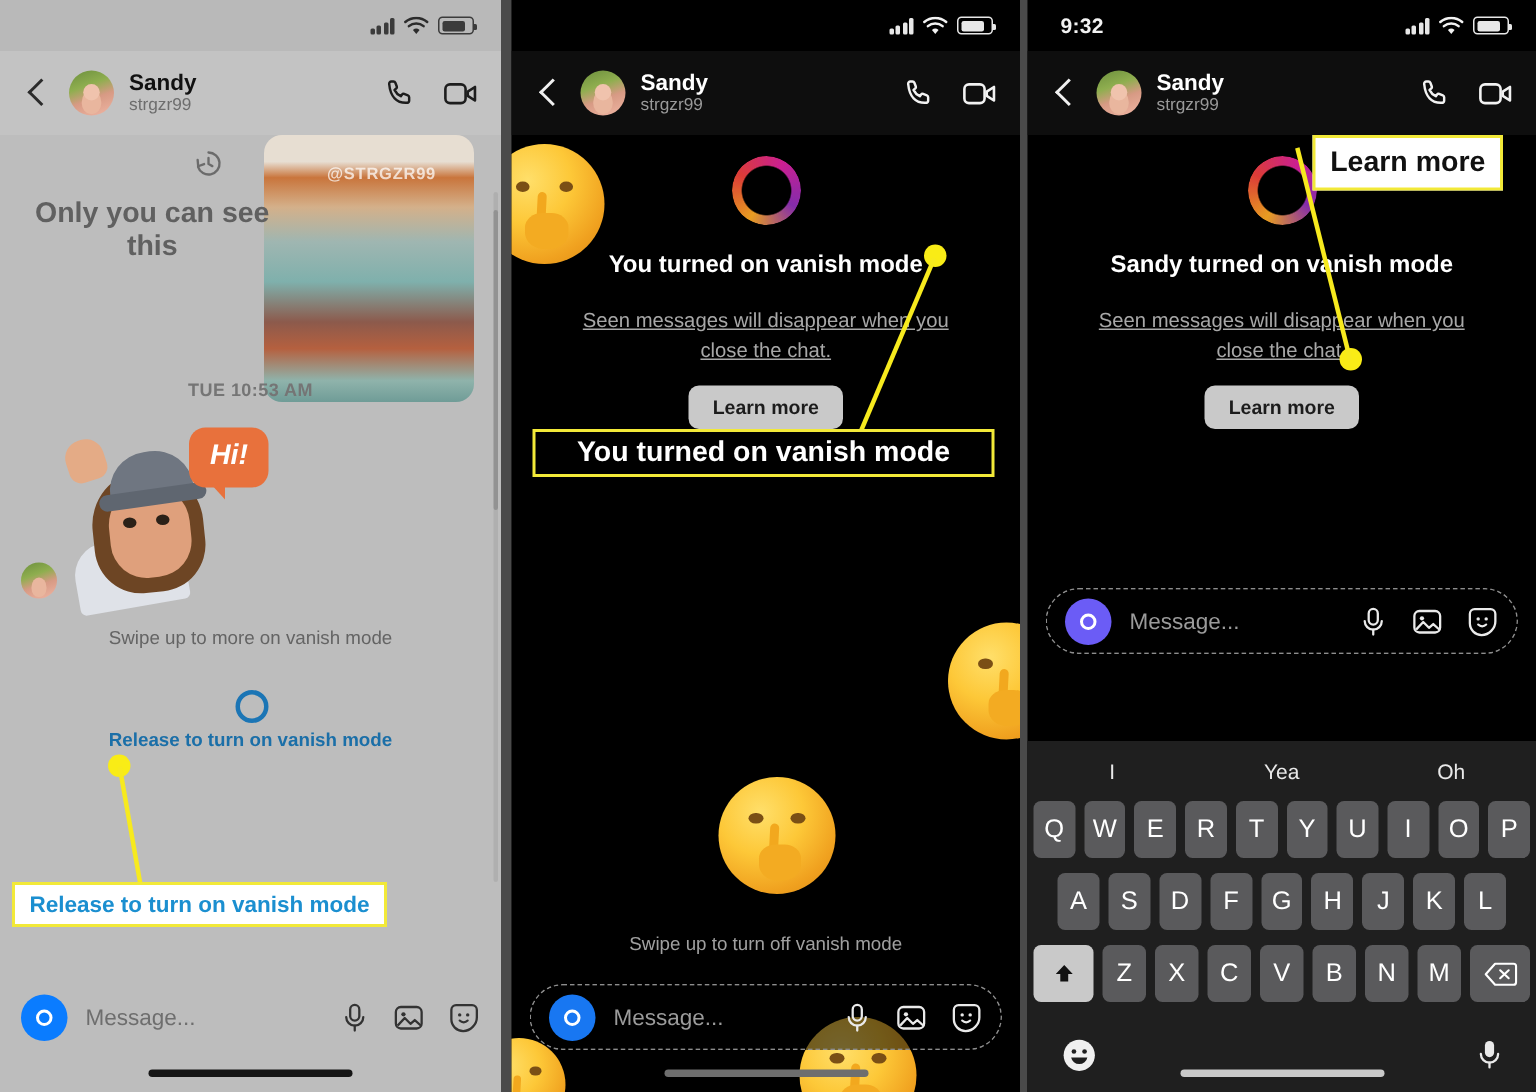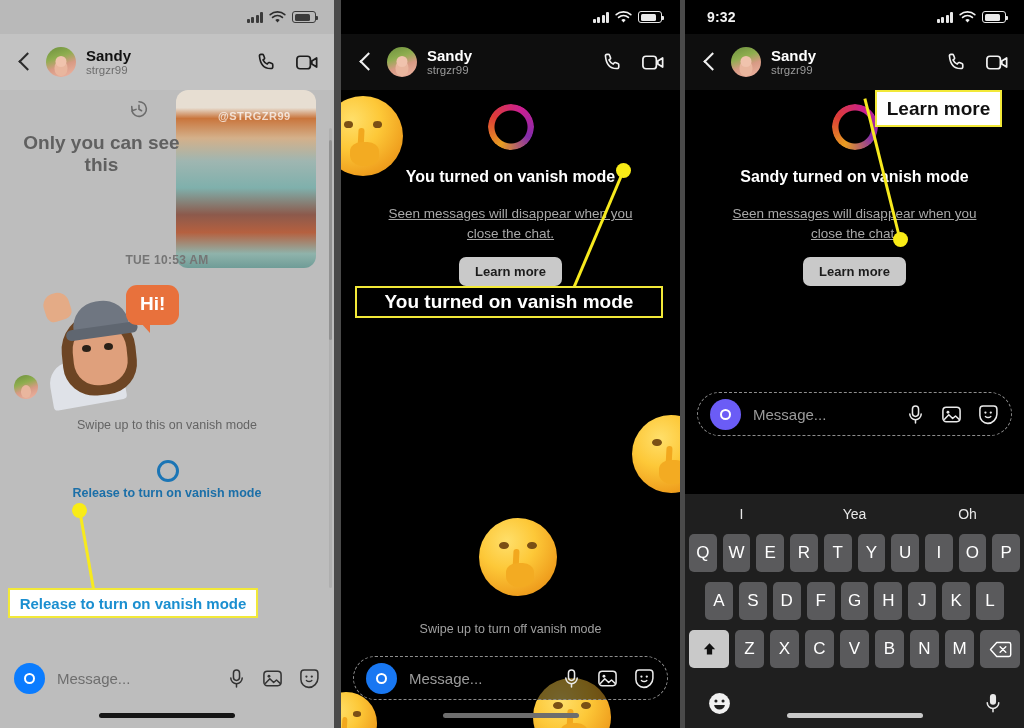--- a/index.html
+++ b/index.html
@@ -132,21 +132,21 @@
     background:#dfa07c; border-radius: 27px 27px 24px 24px; z-index:3; transform: rotate(-6deg); }
   .av-eye { position:absolute; width: 9px; height: 7px; background:#2b2118; border-radius:50%; z-index:5; }
   .av-eye.l { left: 40px; top: 58px; }
   .av-eye.r { left: 62px; top: 56px; }
   .av-body { position:absolute; left: 8px; bottom: 0; width: 74px; height: 46px;
     background:#dfe2e8; border-radius: 22px 26px 4px 4px; transform: rotate(-10deg); z-index:1; }
   .av-hand { position:absolute; left: 2px; top: 6px; width: 26px; height: 28px;
     background:#e4ab86; border-radius: 12px 12px 8px 8px; z-index:1; transform: rotate(-18deg); }
   .hi-bubble {
     position:absolute; left: 114px; top: 0px; background:#e8713c; color:#fff;
-    font-size: 19px; font-weight: bold; padding: 8px 14px 10px; border-radius: 11px; z-index:6;
+    font-size: 19px; font-weight: bold; padding: 8px 14px 10px; border-radius: 11px; z-index:6;font-style:italic;
   }
   .hi-bubble::after { content:""; position:absolute; left: 14px; bottom:-8px; width:0;height:0;
     border-left: 10px solid transparent; border-right: 0 solid transparent; border-top: 11px solid #e8713c; }
   .swipe-hint-1 {
     position:absolute; top: 328px; left:0; width: 334px; text-align:center;
     font-size: 12.5px; color: #646464;
   }
   .ring-plain {
     position:absolute; top: 370px; left: 157px; width: 22px; height: 22px;
     border: 3px solid #1b75b5; border-radius: 50%;
@@ -313,21 +313,21 @@
           <div class="av-body"></div>
           <div class="av-hair"></div>
           <div class="av-face"></div>
           <div class="av-hat"></div>
           <div class="av-eye l"></div>
           <div class="av-eye r"></div>
         </div>
         <div class="hi-bubble">Hi!</div>
       </div>
 
-      <div class="swipe-hint-1">Swipe up to this on vanish mode</div>
+      <div class="swipe-hint-1">Swipe up to more on vanish mode</div>
       <div class="ring-plain"></div>
       <div class="release-label">Release to turn on vanish mode</div>
 
       <div class="composer">
         <div class="cam-btn">
             <div class="lens"></div>
           </div>
         <div class="msg-placeholder">Message...</div>
         <div class="comp-icons">
           <svg width="19" height="21" viewBox="0 0 20 22">

